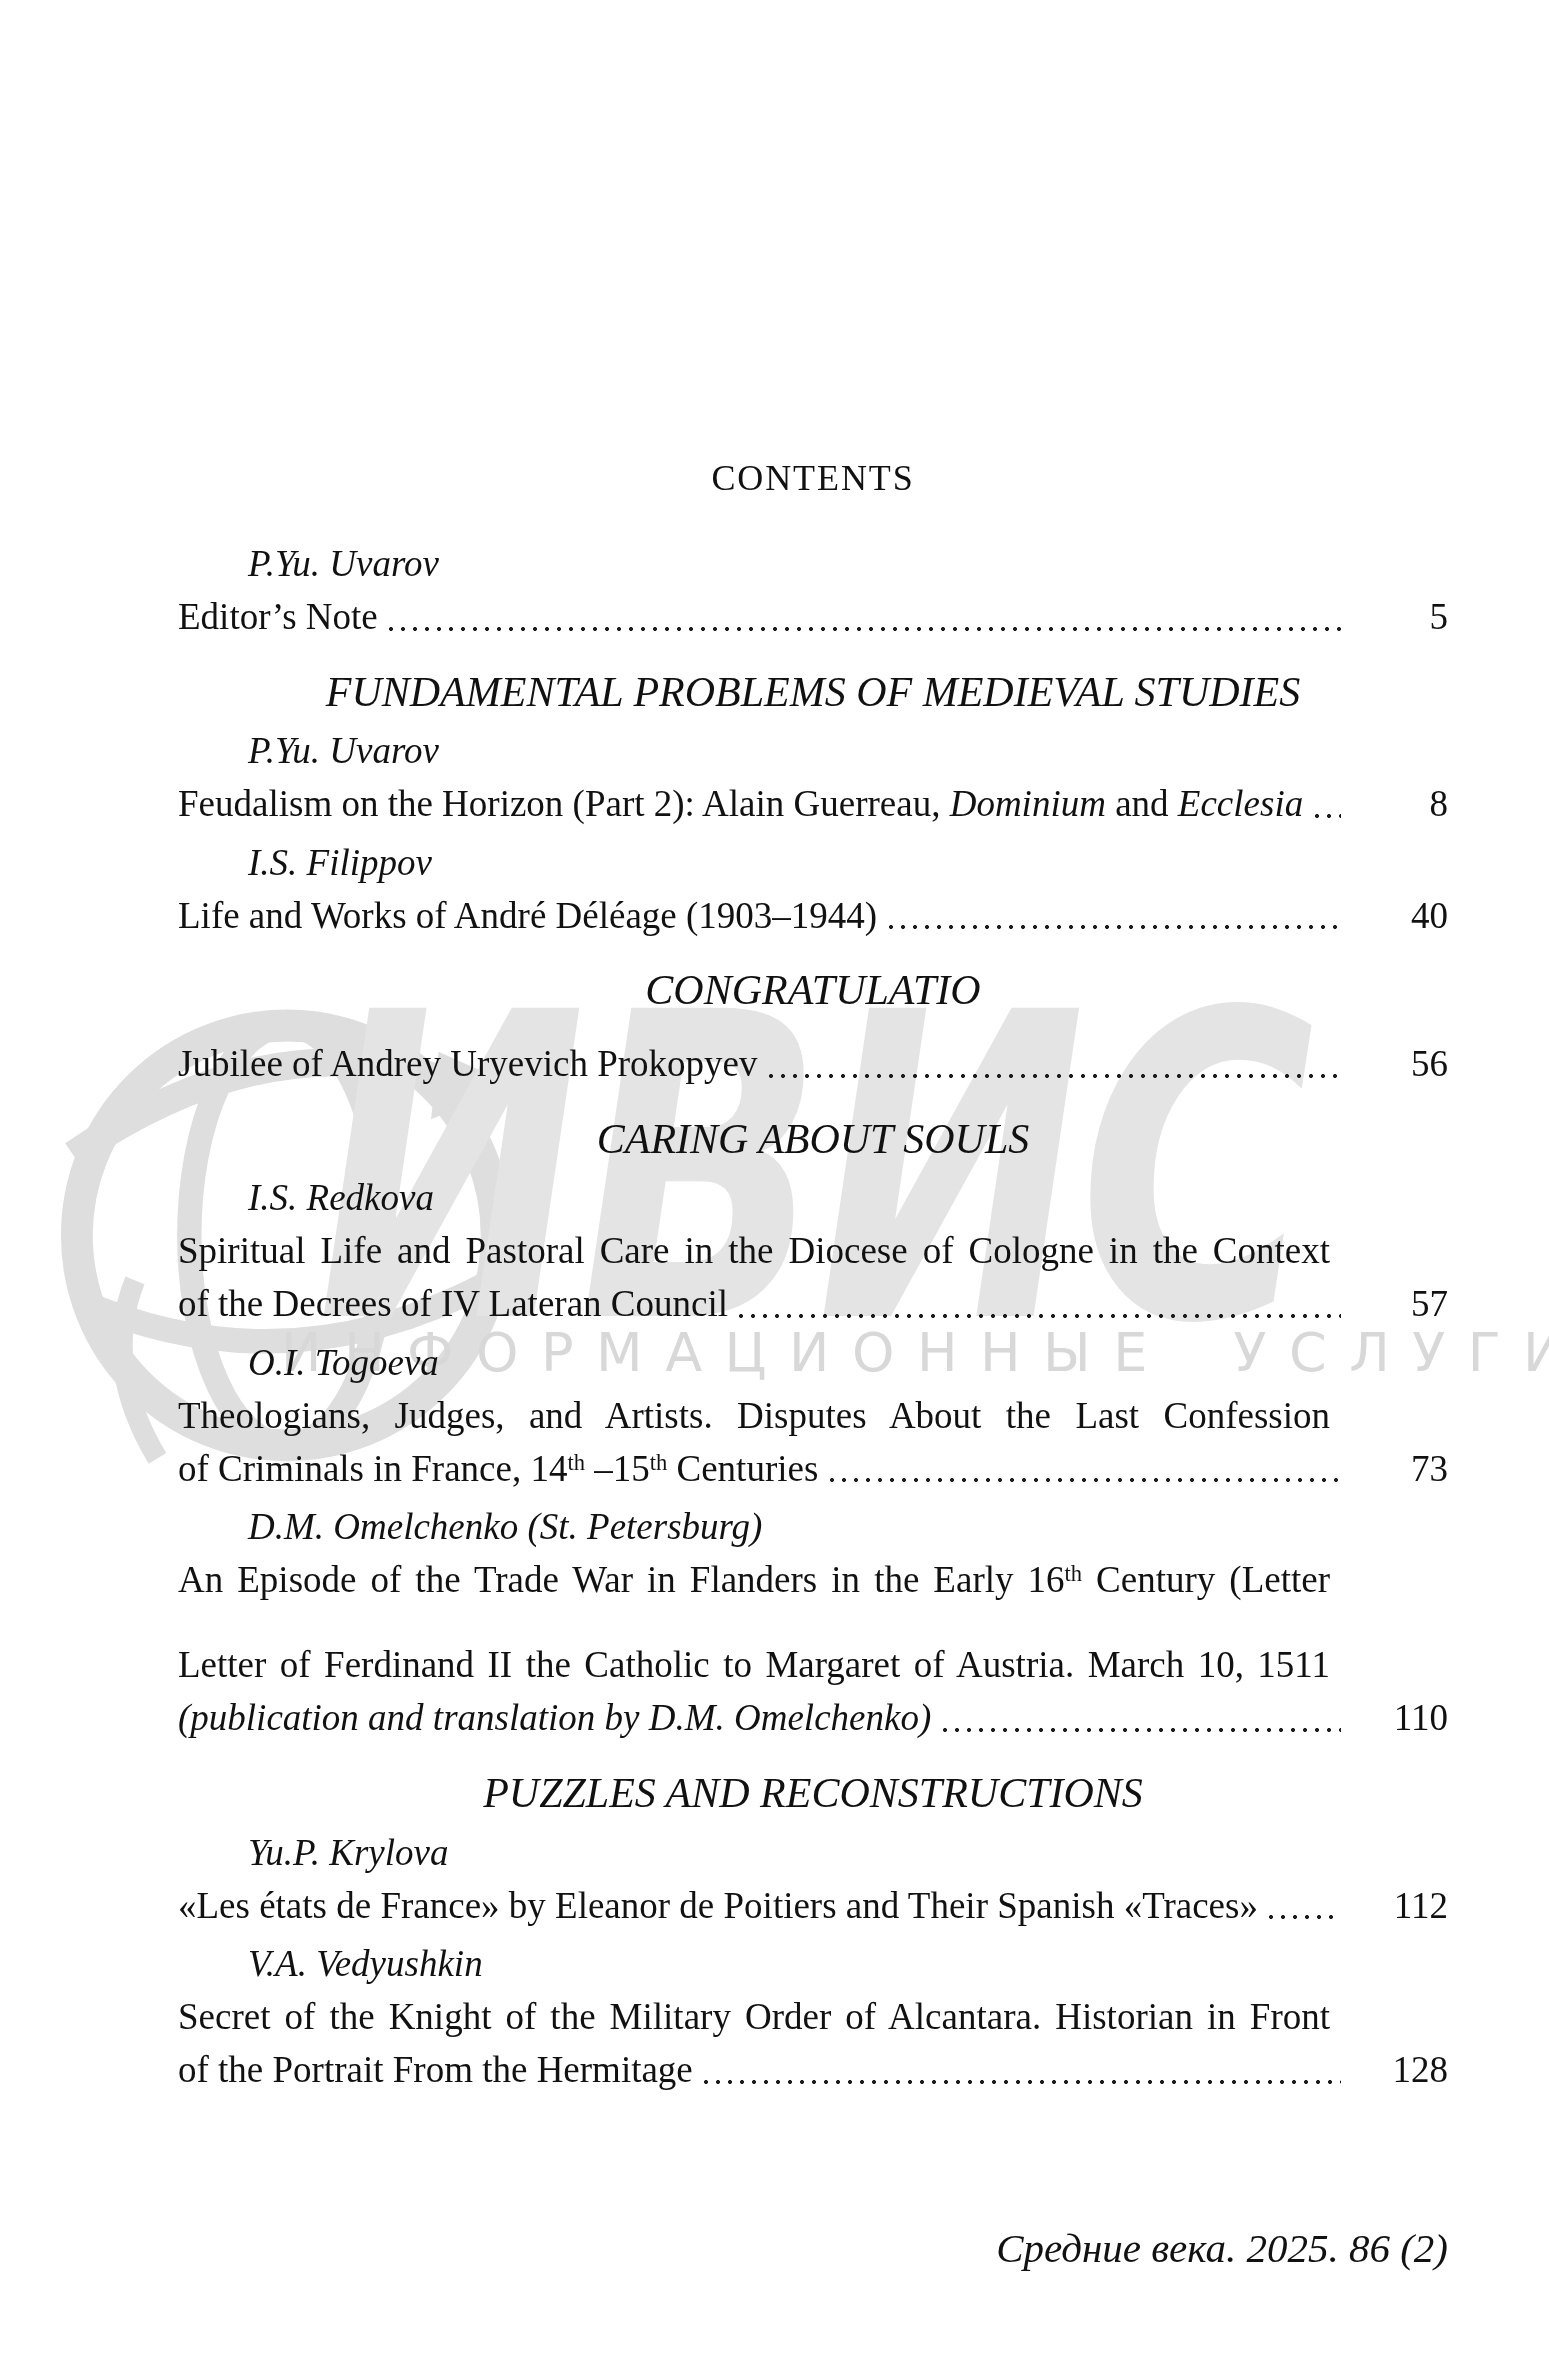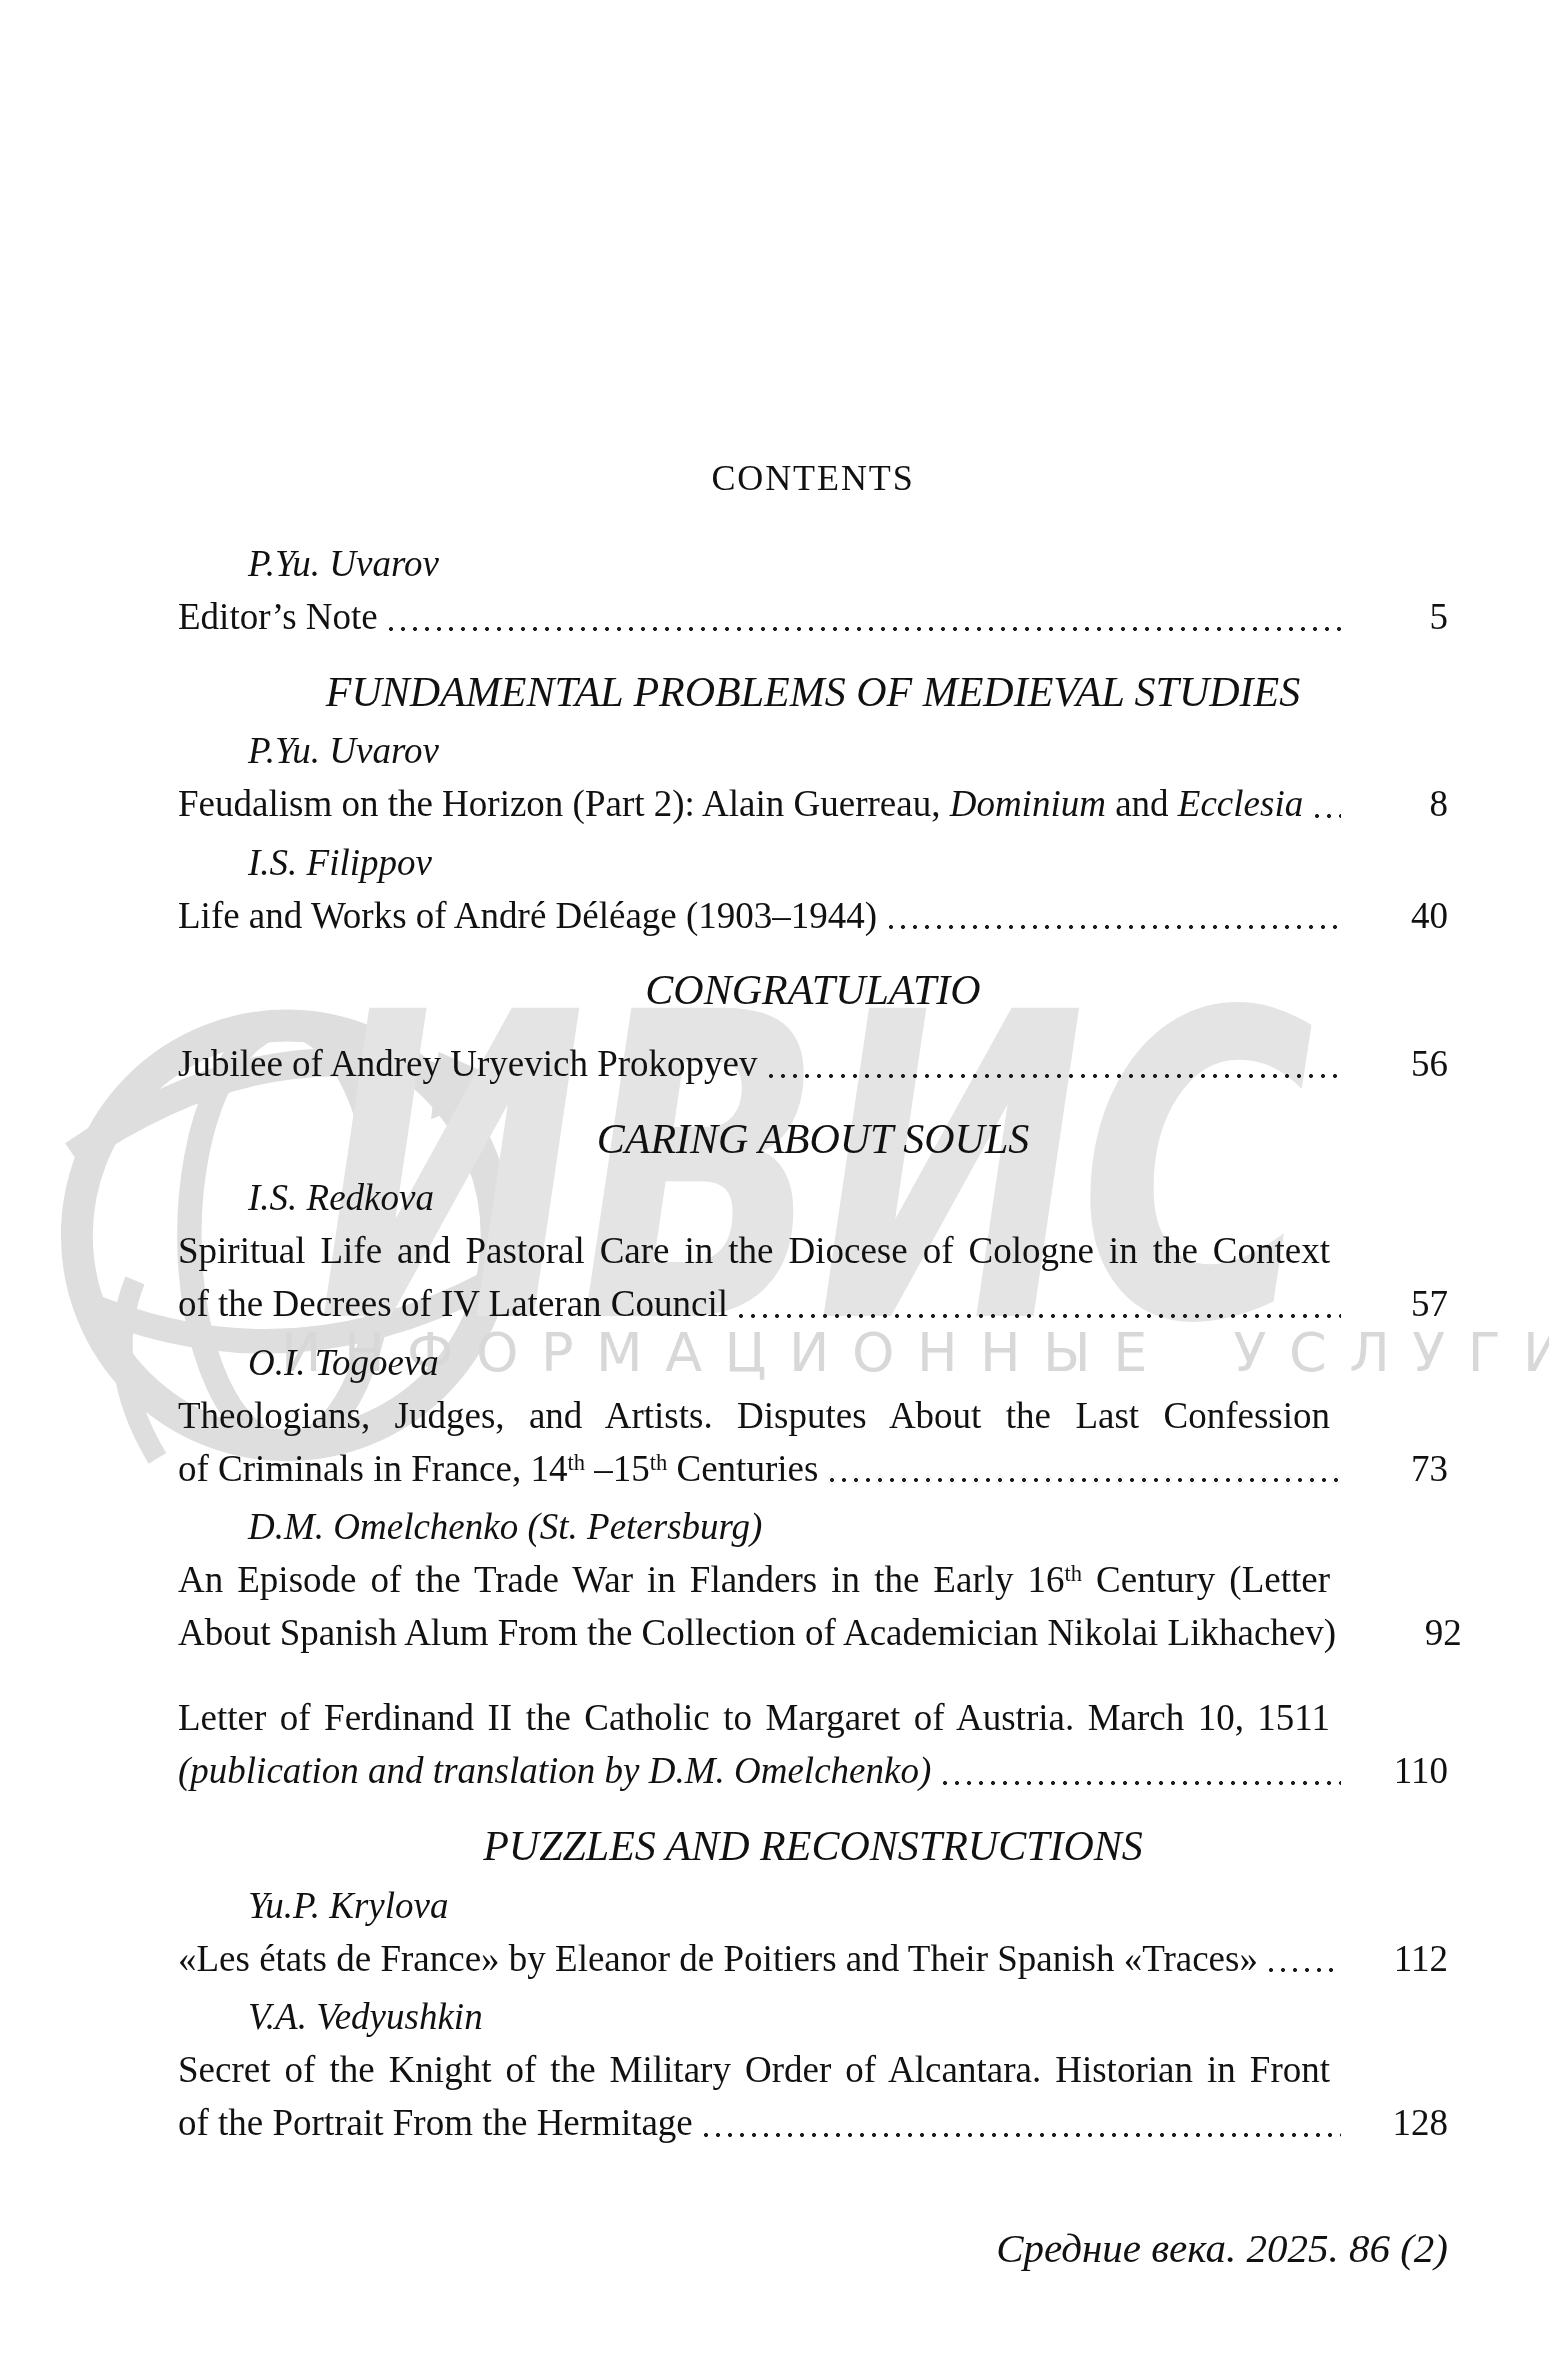--- a/index.html
+++ b/index.html
@@ -165,25 +165,20 @@
         <span class="txt"><span>of Criminals in France, 14</span><sup>th</sup><span> –15</span><sup>th</sup><span> Centuries</span></span>
         <span class="lead"></span>
         <span class="num">73</span>
       </div>
     </div>
 
     <div>
 
       <div class="author">D.M. Omelchenko (St. Petersburg)</div>
       <div class="jline"><span>An Episode of the Trade War in Flanders in the Early 16</span><sup>th</sup><span> Century (Letter</span></div>
-      <div class="line noleader">
-        <span class="txt"><span>About Spanish Alum From the Collection of Academician Nikolai Likhachev)</span></span>
-        <span class="lead"></span>
-        <span class="num">92</span>
-      </div>
 
       <div class="jline gap"><span>Letter of Ferdinand II the Catholic to Margaret of Austria. March 10, 1511</span></div>
       <div class="line">
         <span class="txt"><span class="it">(publication and translation by D.M. Omelchenko)</span></span>
         <span class="lead"></span>
         <span class="num">110</span>
       </div>
     </div>
 
     <div>

